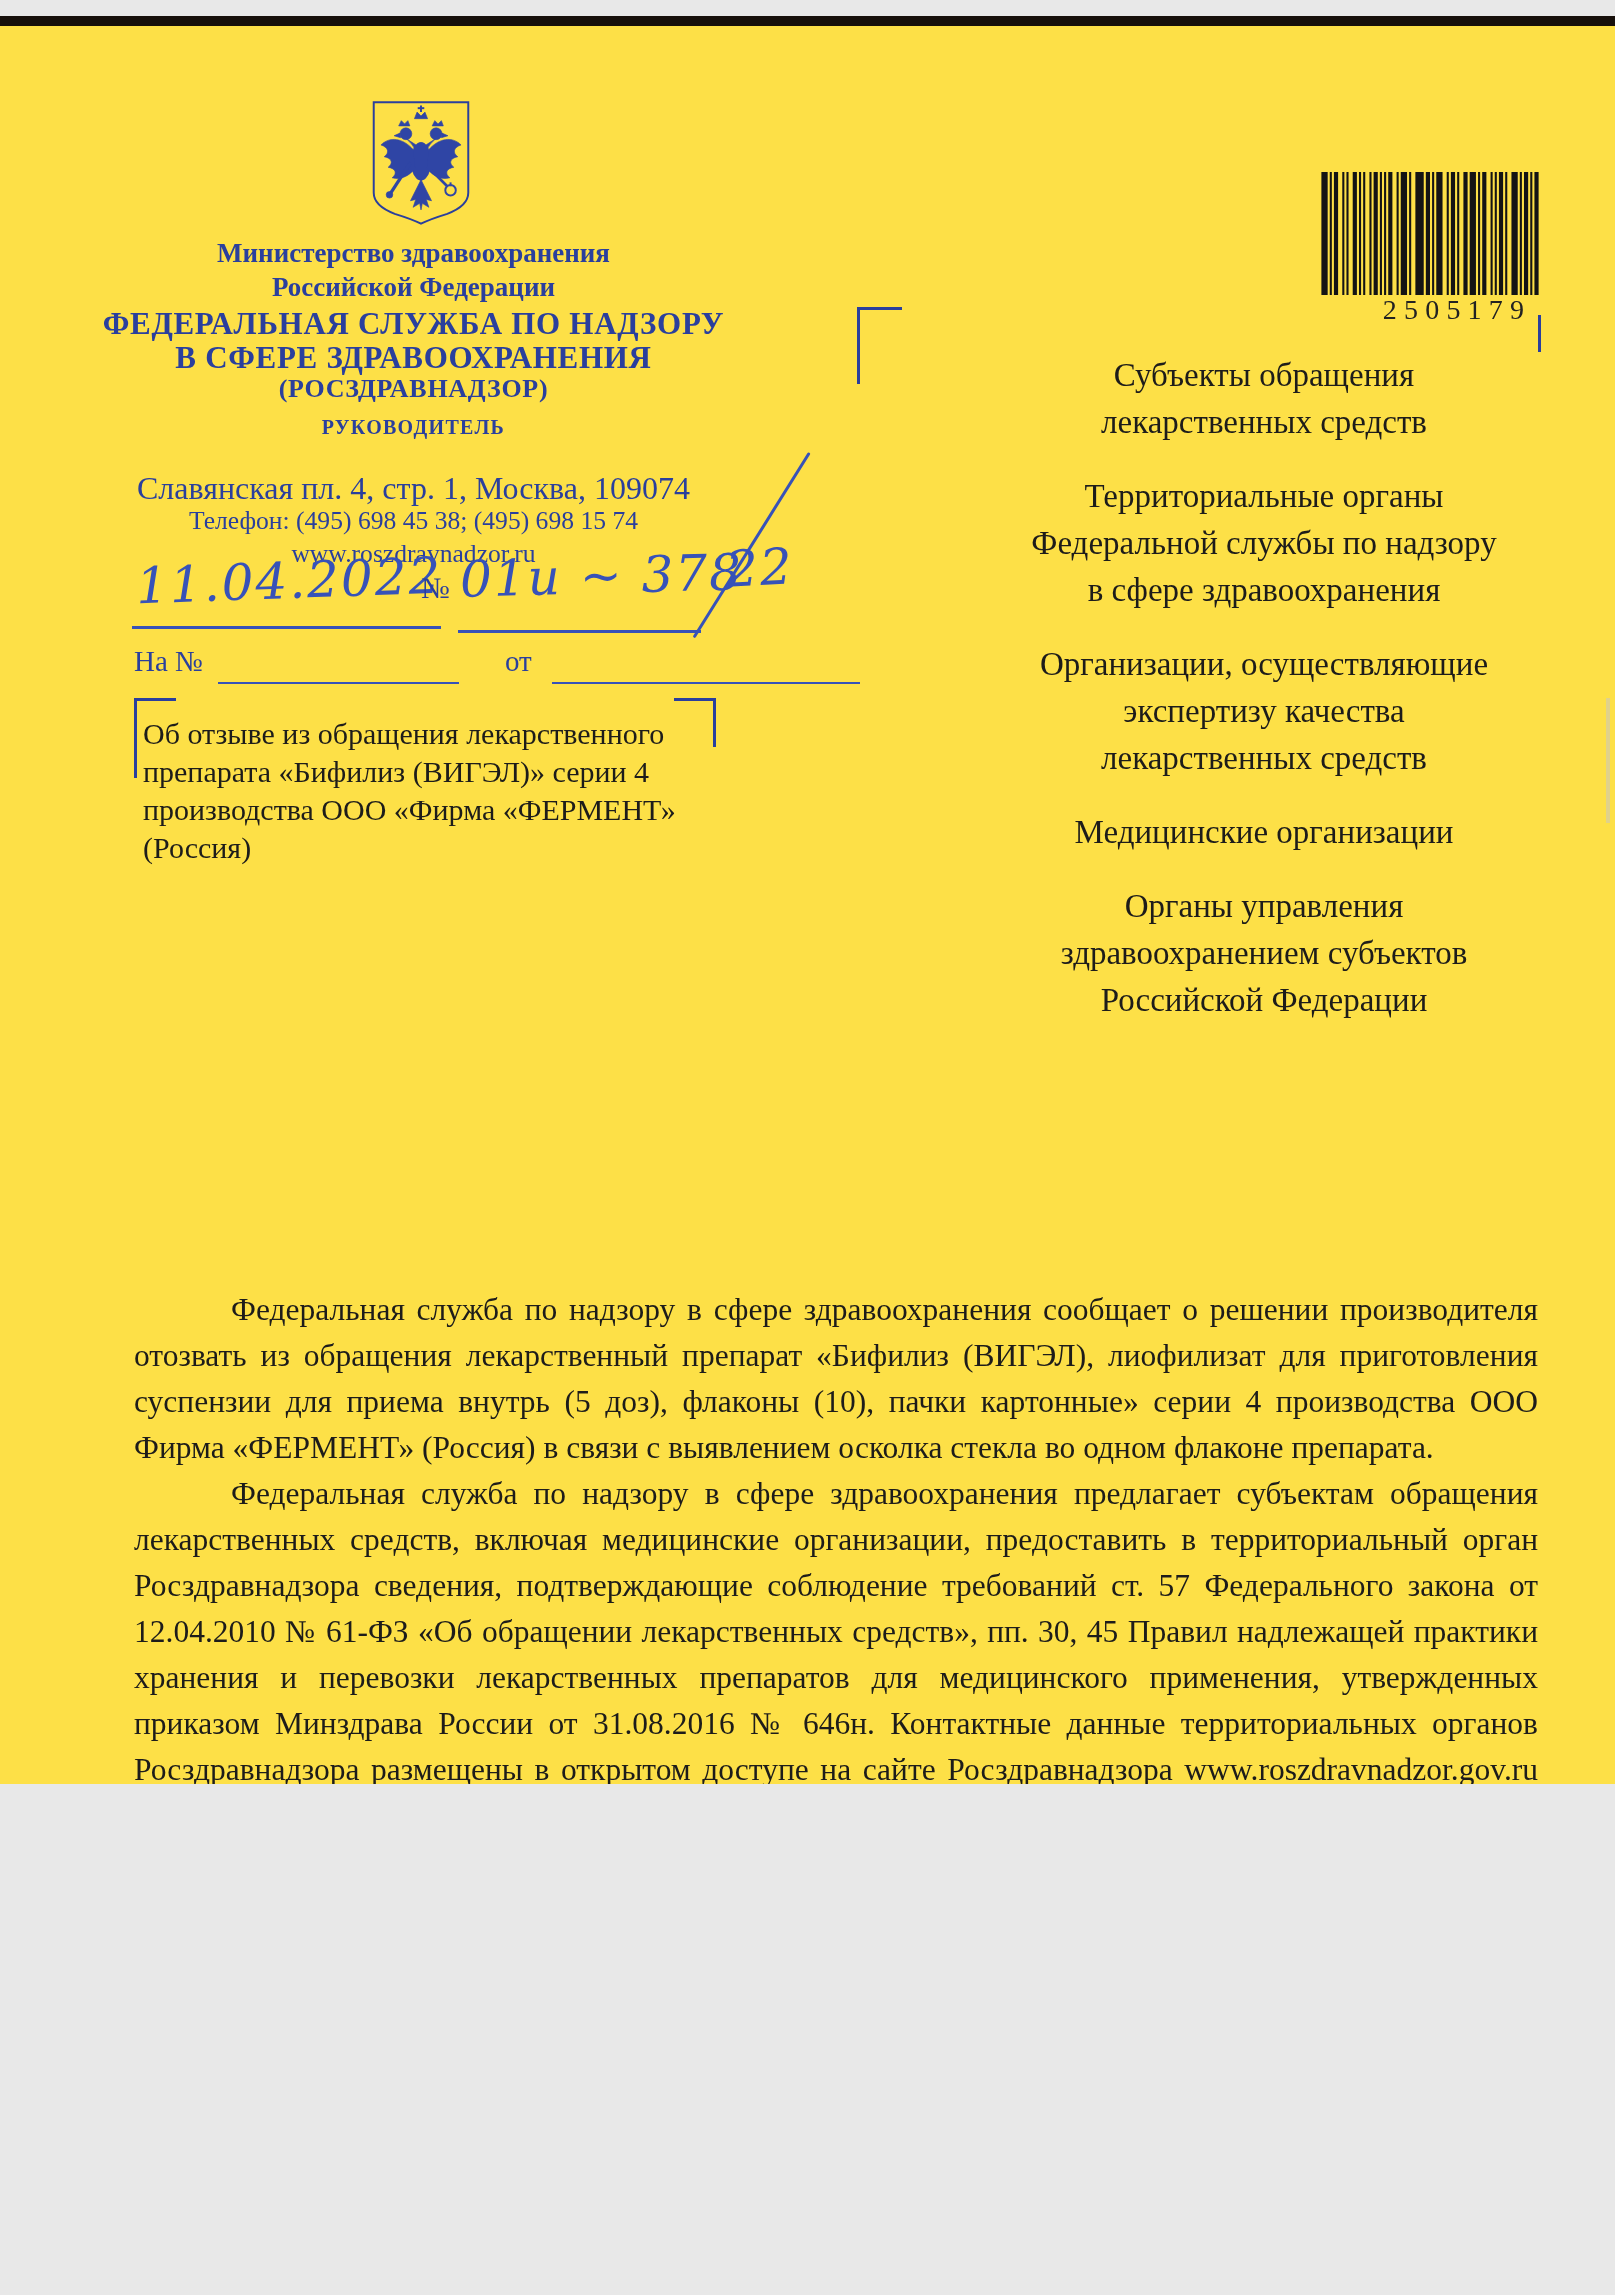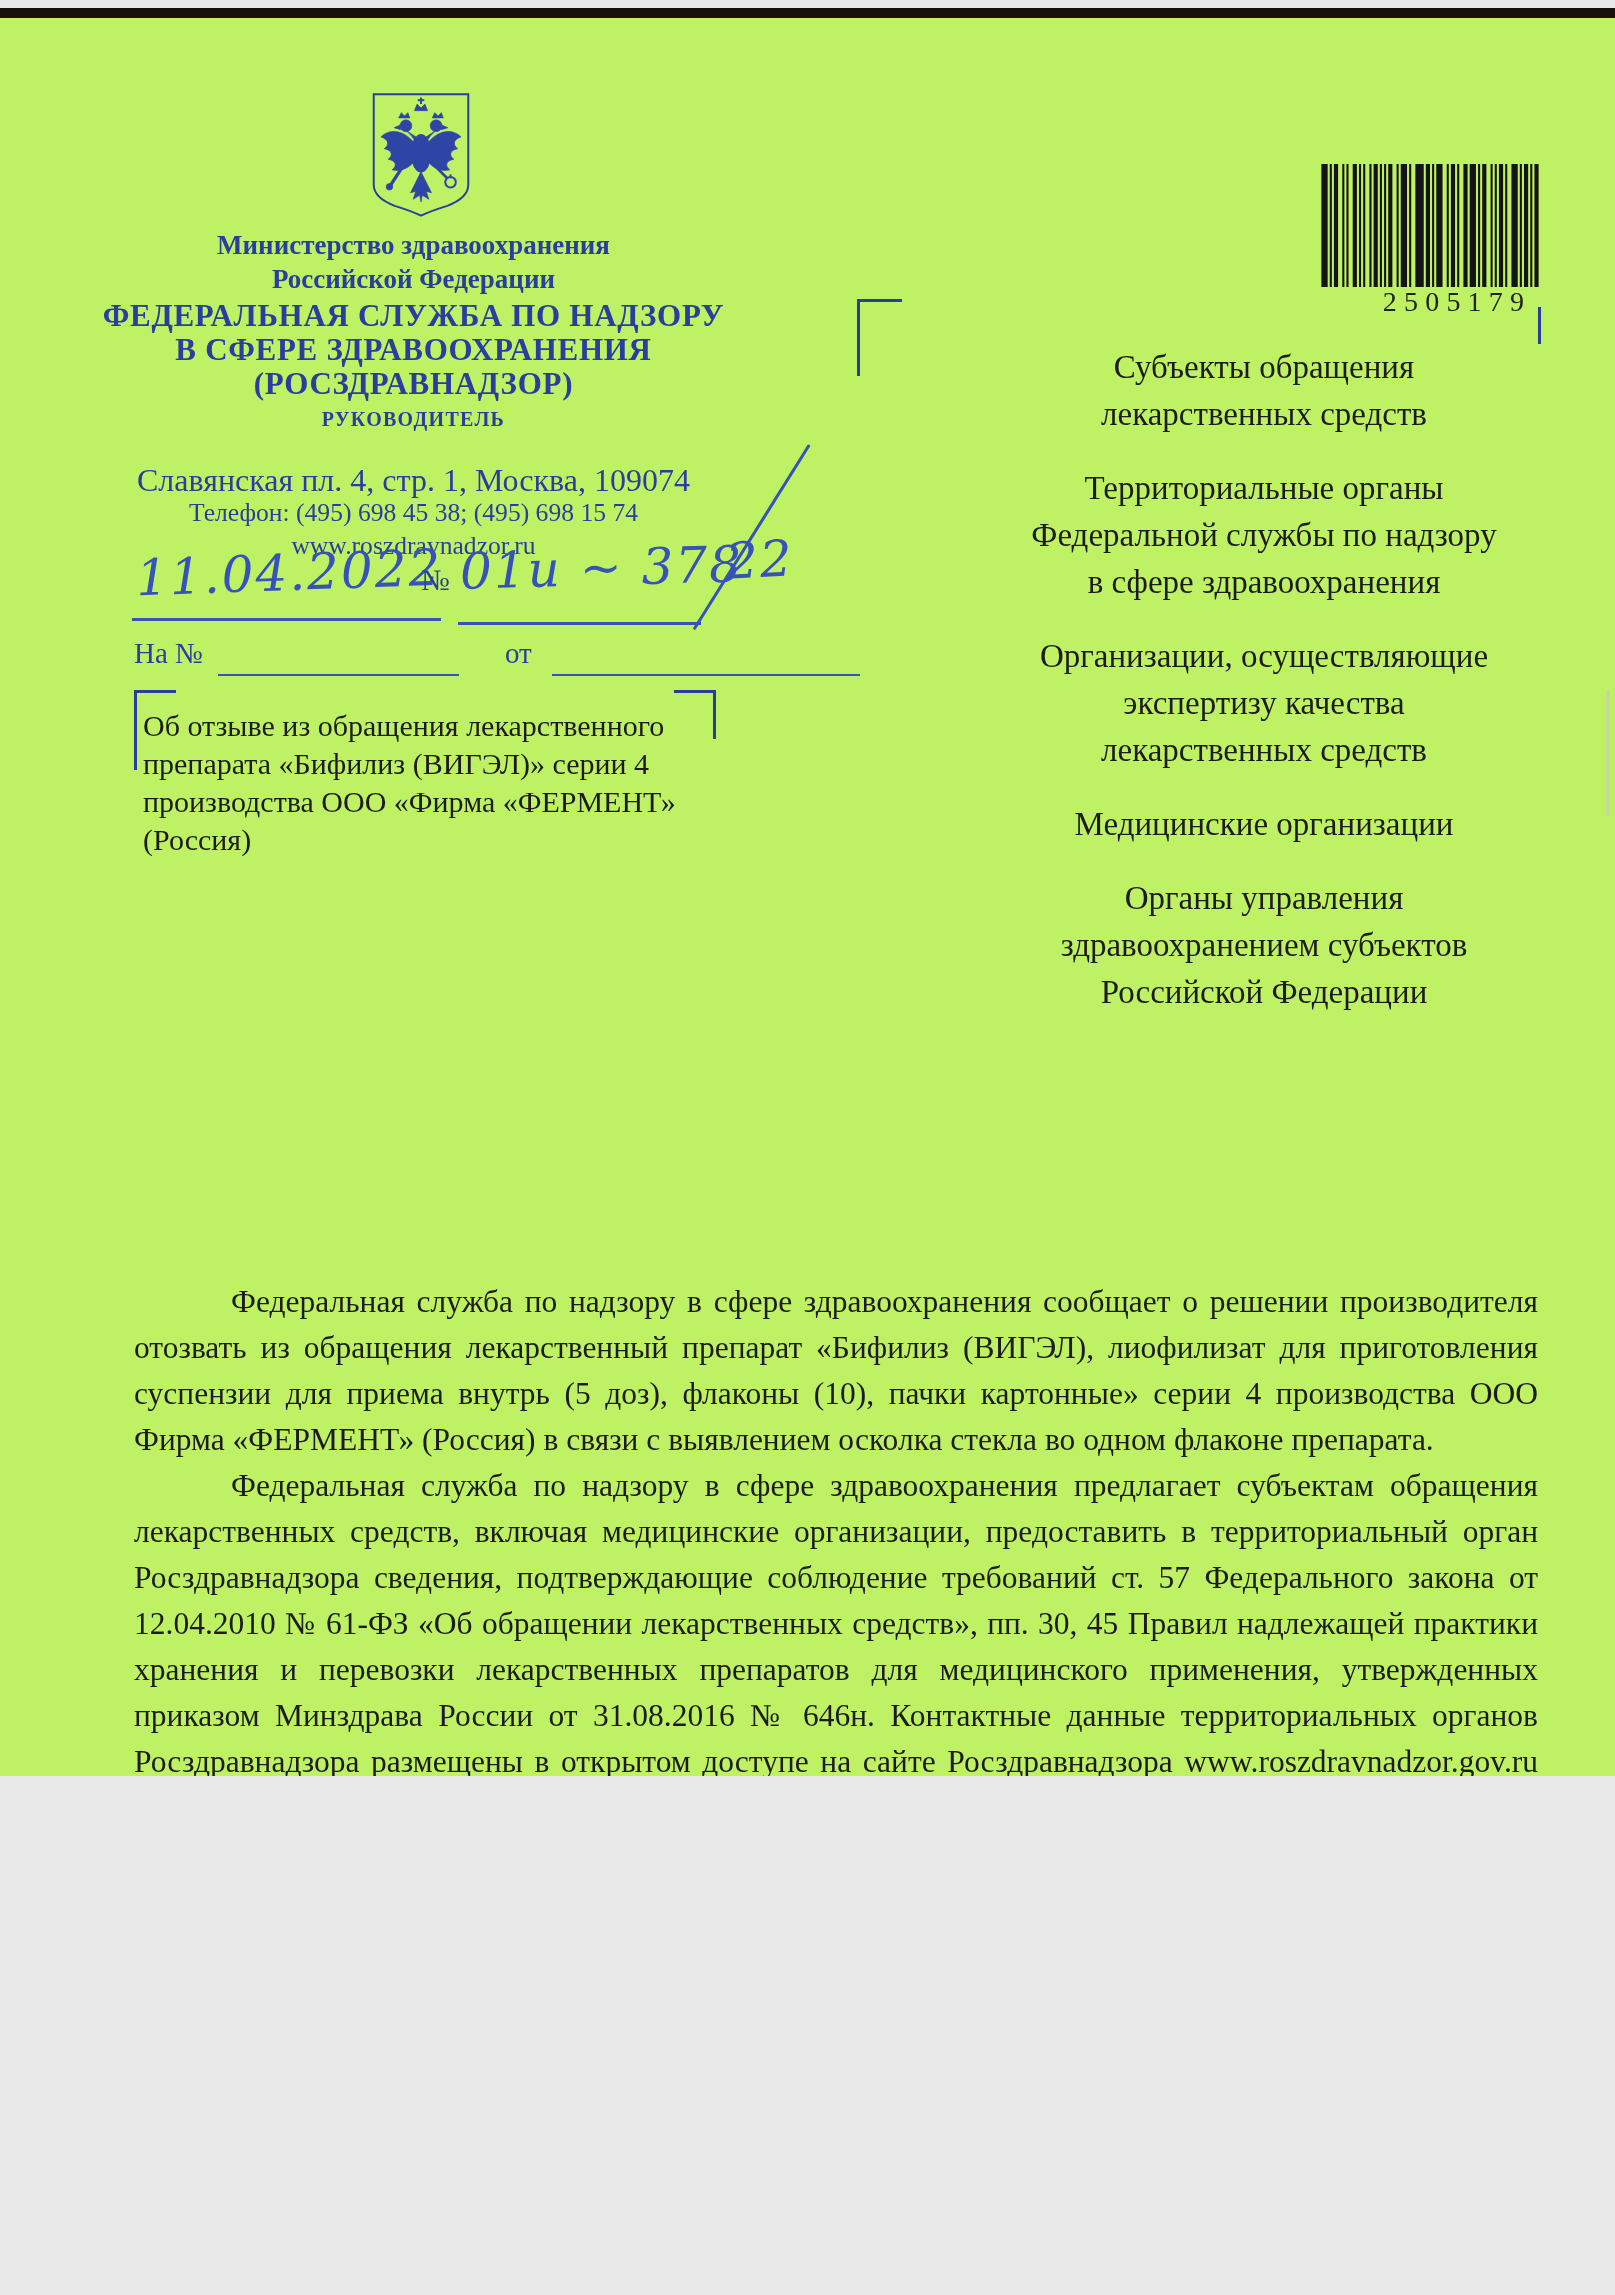--- a/index.html
+++ b/index.html
@@ -1,18 +1,18 @@
 <!DOCTYPE html>
 <html style="font-size:10.5px"><head>
 <meta charset="utf-8">
 <style>
   html,body{margin:0;padding:0;background:#e8e8e8;}
   #page{
-    position:relative;width:1616px;height:1768px;margin:8px auto;
-    background:#bef264;overflow:hidden;
+    position:relative;width:1616px;height:1768px;margin:16px auto;
+    background:#fde047;overflow:hidden;
     font-family:"Liberation Serif","DejaVu Serif",serif;
     color:#1d1c1a;
   }
   .abs{position:absolute;}
   .center{text-align:center;}
   .pre{white-space:pre-line;}
   .blue{color:#2a3f9d;}
   .hand{
     color:#3752b8;font-style:italic;font-family:"DejaVu Serif",serif;
     letter-spacing:2px;white-space:nowrap;
@@ -23,21 +23,21 @@
   
   #top-strip{left:0;top:0;width:1616px;height:9.8px;background:#17100b;}
   #right-smudge{left:1606px;top:682px;width:3.9px;height:125px;background:#c9c7c2;opacity:.55;}
 
   
   #crest{left:367px;top:81px;width:108px;height:130px;}
   #ministry-1{left:102px;top:222px;width:623px;font-size:27px;font-weight:bold;}
   #ministry-2{left:102px;top:256px;width:623px;font-size:27px;font-weight:bold;}
   #service-1{left:97px;top:290px;width:633px;font-size:31px;font-weight:bold;letter-spacing:0.7px;}
   #service-2{left:97px;top:324px;width:633px;font-size:31px;font-weight:bold;letter-spacing:0.7px;}
-  #service-3{left:97px;top:358px;width:633px;font-size:31px;font-weight:bold;letter-spacing:0.7px;}
+  #service-3{left:97px;top:358px;width:633px;font-size:26px;font-weight:bold;letter-spacing:0.7px;}
   #position-title{left:97px;top:400px;width:633px;font-size:20px;font-weight:bold;letter-spacing:1.3px;}
   #address-line{left:97px;top:454px;width:633px;font-size:32px;}
   #phone-line{left:97px;top:490px;width:633px;font-size:25.6px;}
   #website-line{left:97px;top:523px;width:633px;font-size:25.6px;}
 
   
   #hw-date{left:136px;top:536px;font-size:50px;transform:rotate(-2deg);}
   #ref-no-sign{left:421px;top:555px;font-size:30px;}
   #hw-number{left:460px;top:531px;font-size:50px;transform:rotate(-1.5deg);}
   #hw-underline-left{left:132px;top:610px;width:309px;height:2.6px;}

